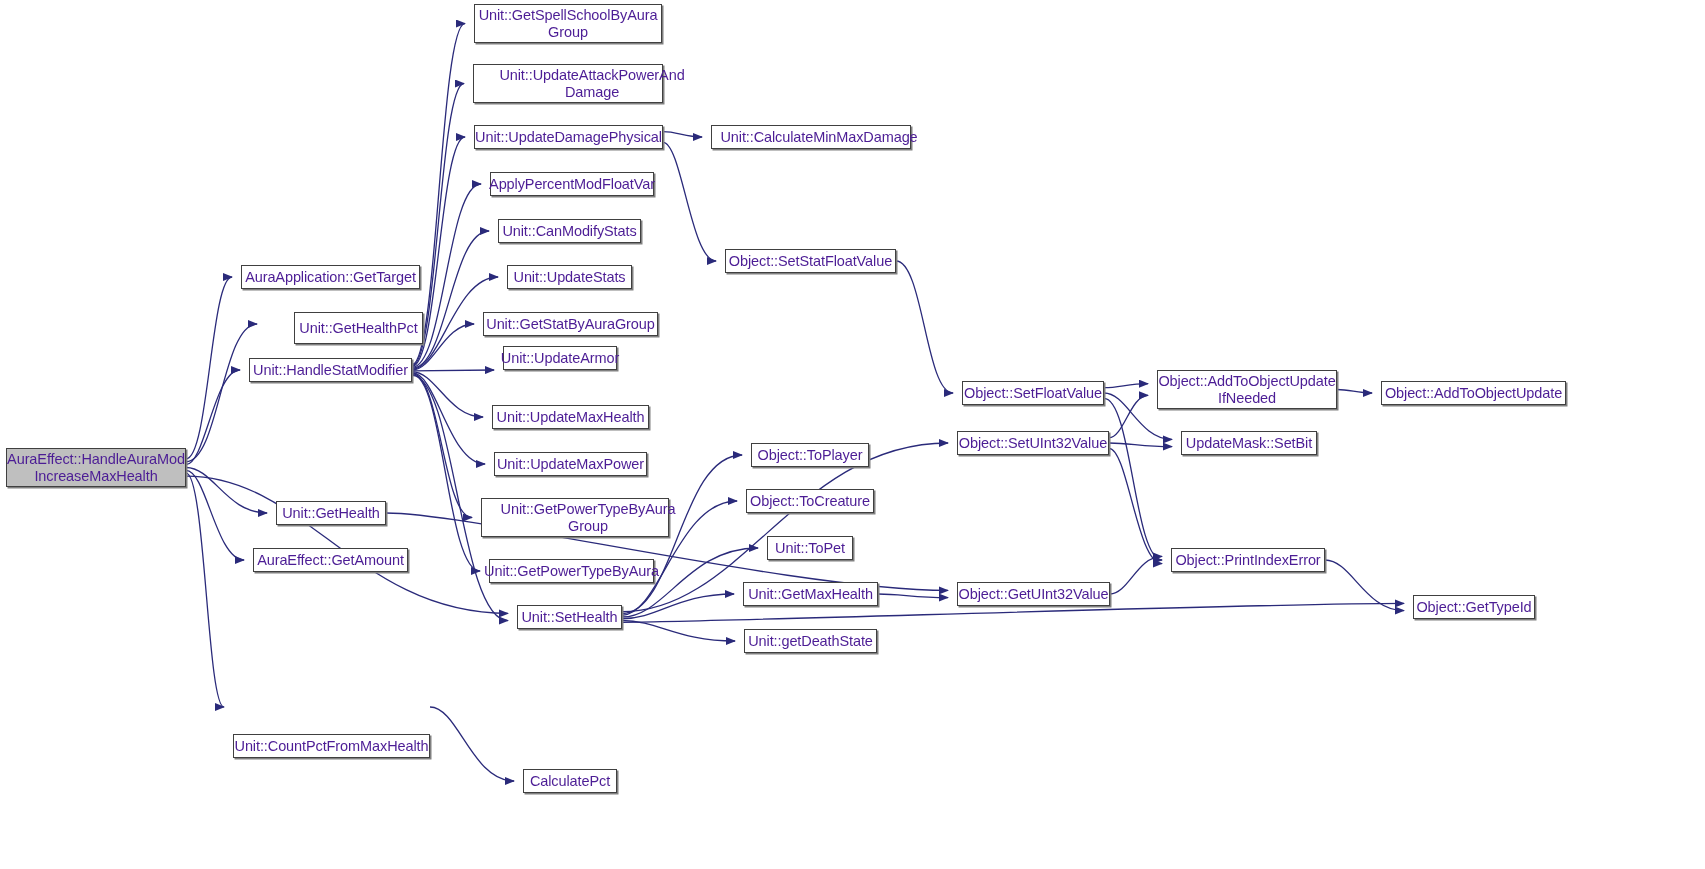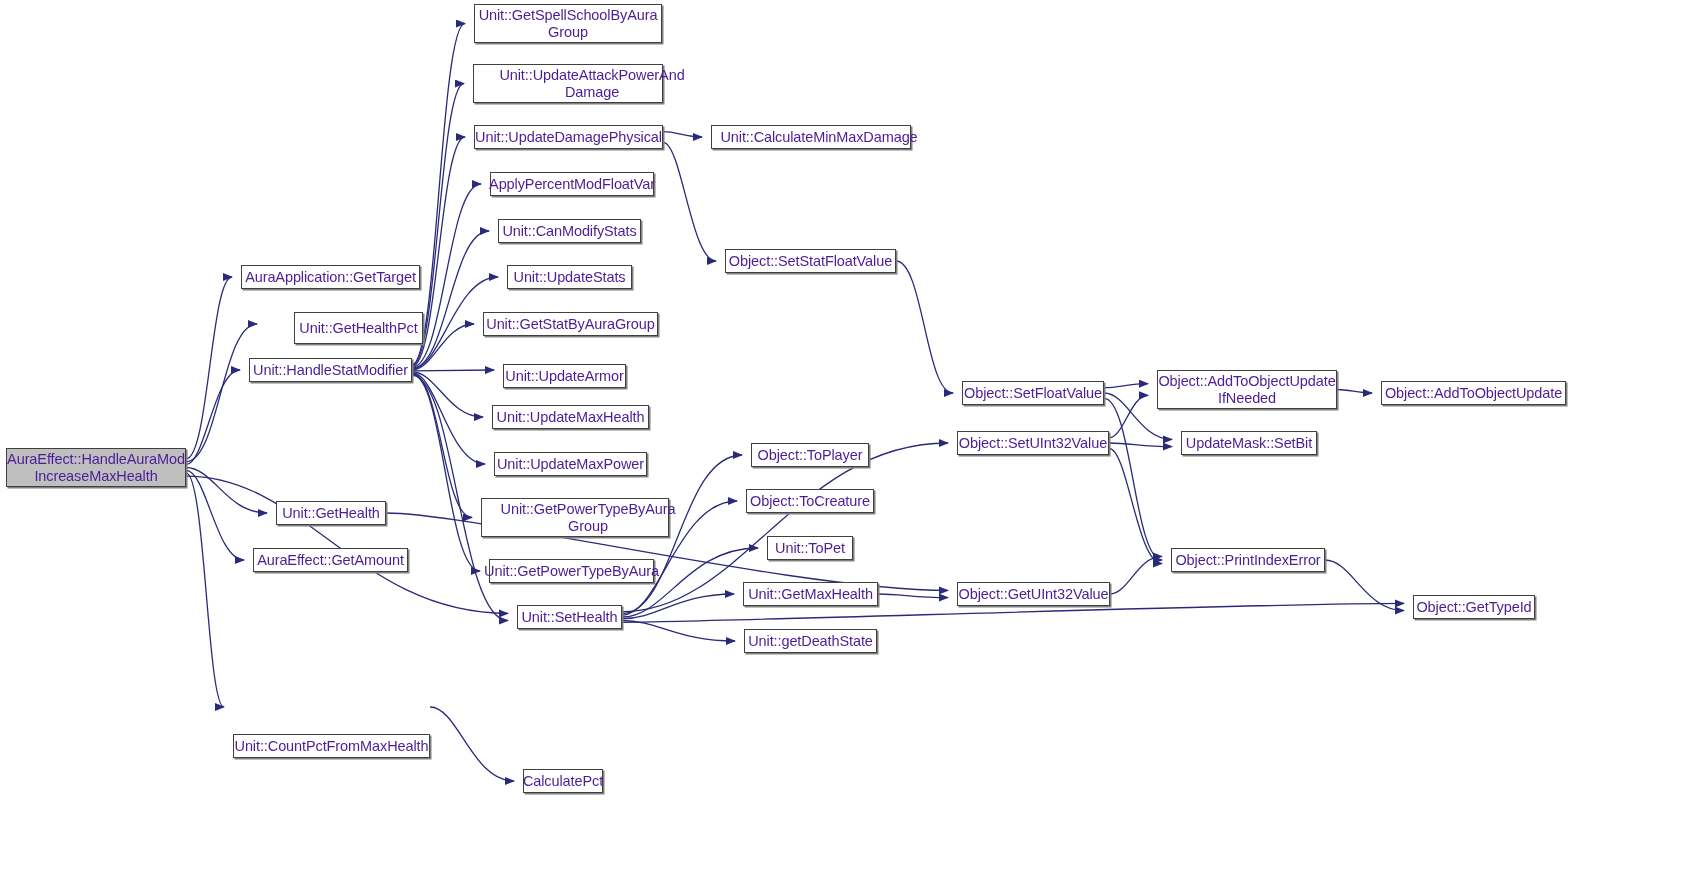--- a/index.html
+++ b/index.html
@@ -110,28 +110,28 @@
       <div class="node" style="left: 233px; top: 734px; width: 197px; height: 24px;">Unit::CountPctFromMaxHealth</div>
       <div class="node" style="left: 474px; top: 4px; width: 188px; height: 39px;">Unit::GetSpellSchoolByAura
 Group</div>
       <div class="node" style="left: 473px; top: 64px; width: 190px; height: 39px; padding-left: 48px;">Unit::UpdateAttackPowerAnd
 Damage</div>
       <div class="node" style="left: 474px; top: 125px; width: 189px; height: 24px;">Unit::UpdateDamagePhysical</div>
       <div class="node" style="left: 490px; top: 172px; width: 164px; height: 24px;">ApplyPercentModFloatVar</div>
       <div class="node" style="left: 498px; top: 219px; width: 143px; height: 24px;">Unit::CanModifyStats</div>
       <div class="node" style="left: 507px; top: 265px; width: 125px; height: 24px;">Unit::UpdateStats</div>
       <div class="node" style="left: 483px; top: 312px; width: 175px; height: 24px;">Unit::GetStatByAuraGroup</div>
-      <div class="node" style="left: 503px; top: 364px; width: 123px; height: 24px;">Unit::UpdateArmor</div>
+      <div class="node" style="left: 503px; top: 346px; width: 114px; height: 24px;">Unit::UpdateArmor</div>
       <div class="node" style="left: 492px; top: 405px; width: 157px; height: 24px;">Unit::UpdateMaxHealth</div>
       <div class="node" style="left: 494px; top: 452px; width: 153px; height: 24px;">Unit::UpdateMaxPower</div>
       <div class="node" style="left: 481px; top: 498px; width: 188px; height: 39px; padding-left: 26px;">Unit::GetPowerTypeByAura
 Group</div>
       <div class="node" style="left: 489px; top: 559px; width: 165px; height: 24px;">Unit::GetPowerTypeByAura</div>
       <div class="node" style="left: 517px; top: 605px; width: 105px; height: 24px;">Unit::SetHealth</div>
-      <div class="node" style="left: 523px; top: 769px; width: 80px; height: 24px;">CalculatePct</div>
+      <div class="node" style="left: 523px; top: 769px; width: 94px; height: 24px;">CalculatePct</div>
       <div class="node" style="left: 711px; top: 125px; width: 200px; height: 24px; padding-left: 16px;">Unit::CalculateMinMaxDamage</div>
       <div class="node" style="left: 725px; top: 249px; width: 171px; height: 24px;">Object::SetStatFloatValue</div>
       <div class="node" style="left: 751px; top: 443px; width: 118px; height: 24px;">Object::ToPlayer</div>
       <div class="node" style="left: 746px; top: 489px; width: 128px; height: 24px;">Object::ToCreature</div>
       <div class="node" style="left: 767px; top: 536px; width: 86px; height: 24px;">Unit::ToPet</div>
       <div class="node" style="left: 743px; top: 582px; width: 135px; height: 24px;">Unit::GetMaxHealth</div>
       <div class="node" style="left: 744px; top: 629px; width: 133px; height: 24px;">Unit::getDeathState</div>
       <div class="node" style="left: 962px; top: 381px; width: 142px; height: 24px;">Object::SetFloatValue</div>
       <div class="node" style="left: 957px; top: 431px; width: 152px; height: 24px;">Object::SetUInt32Value</div>
       <div class="node" style="left: 957px; top: 582px; width: 153px; height: 24px;">Object::GetUInt32Value</div>

